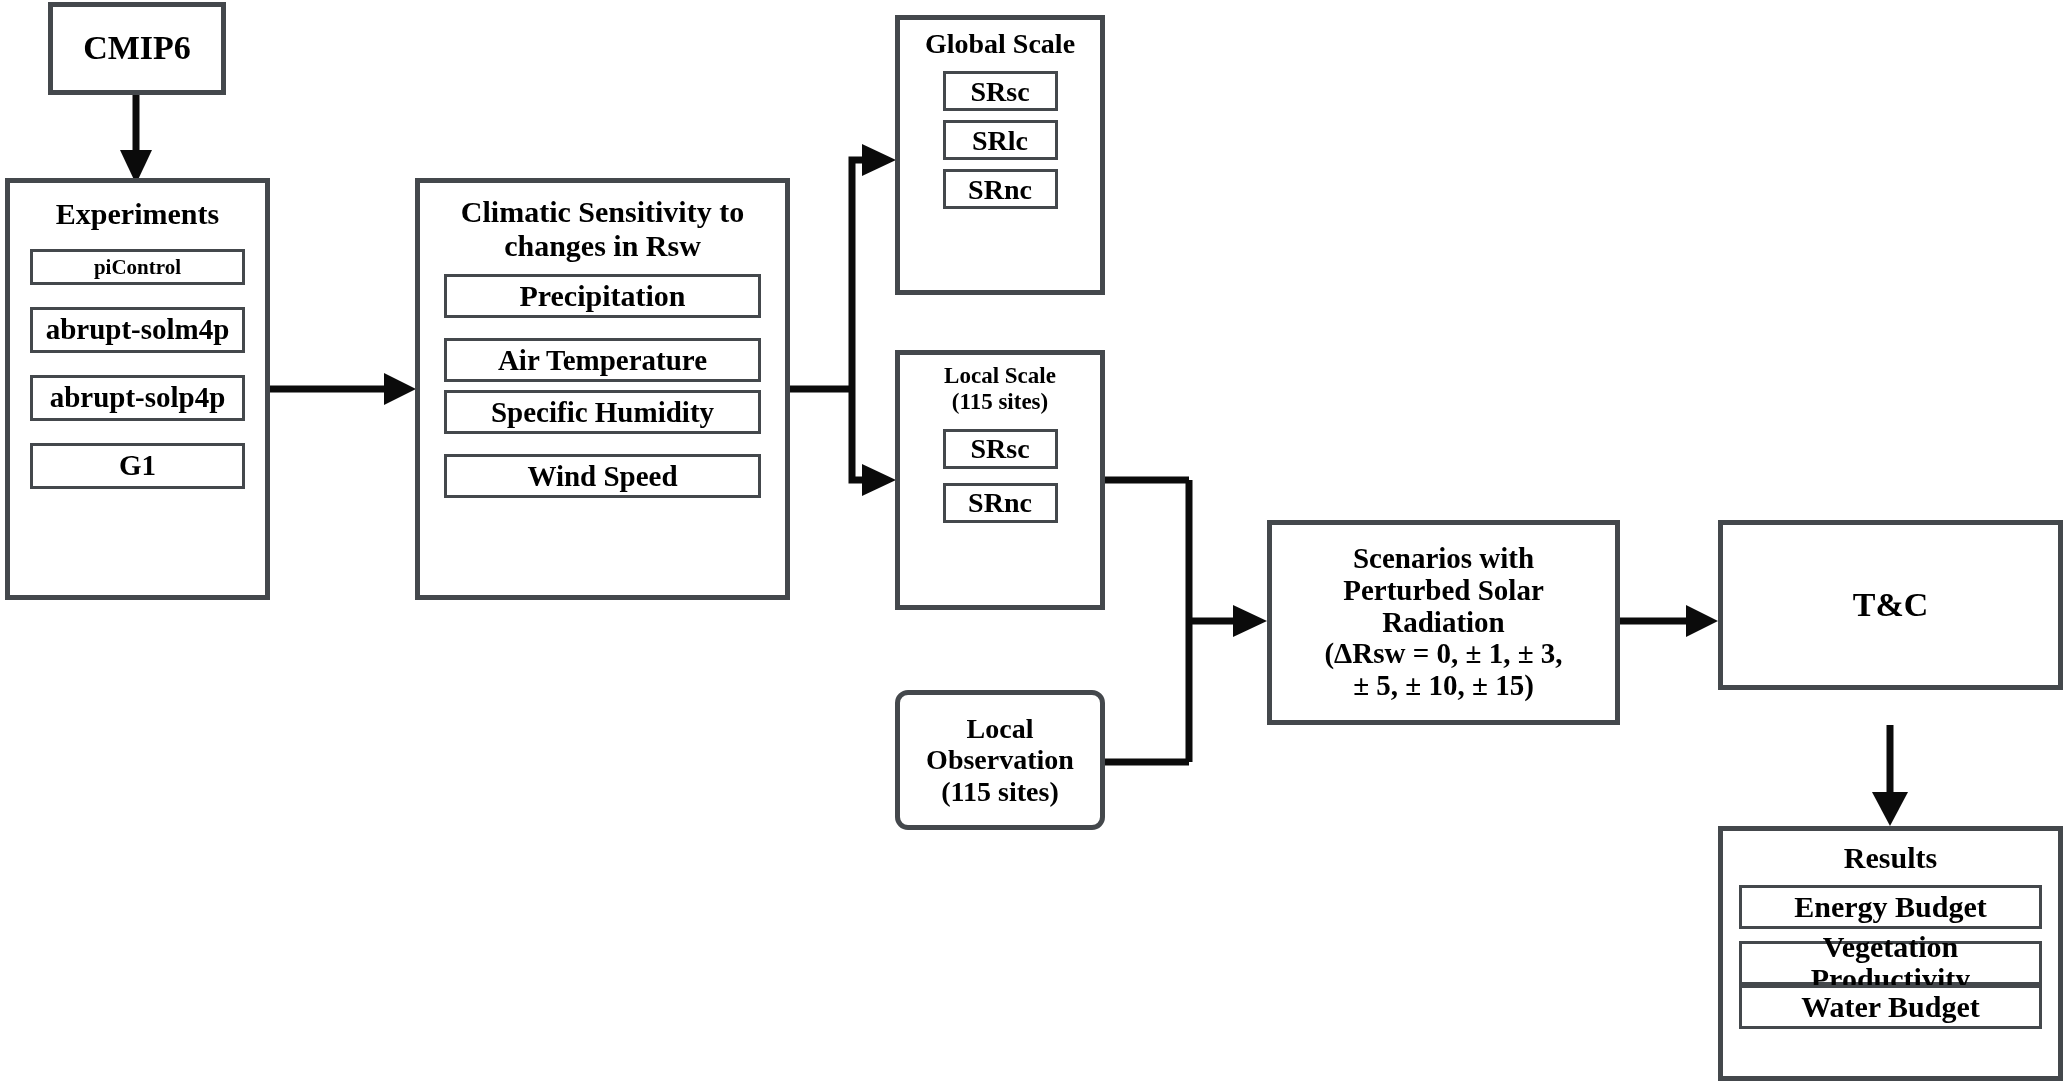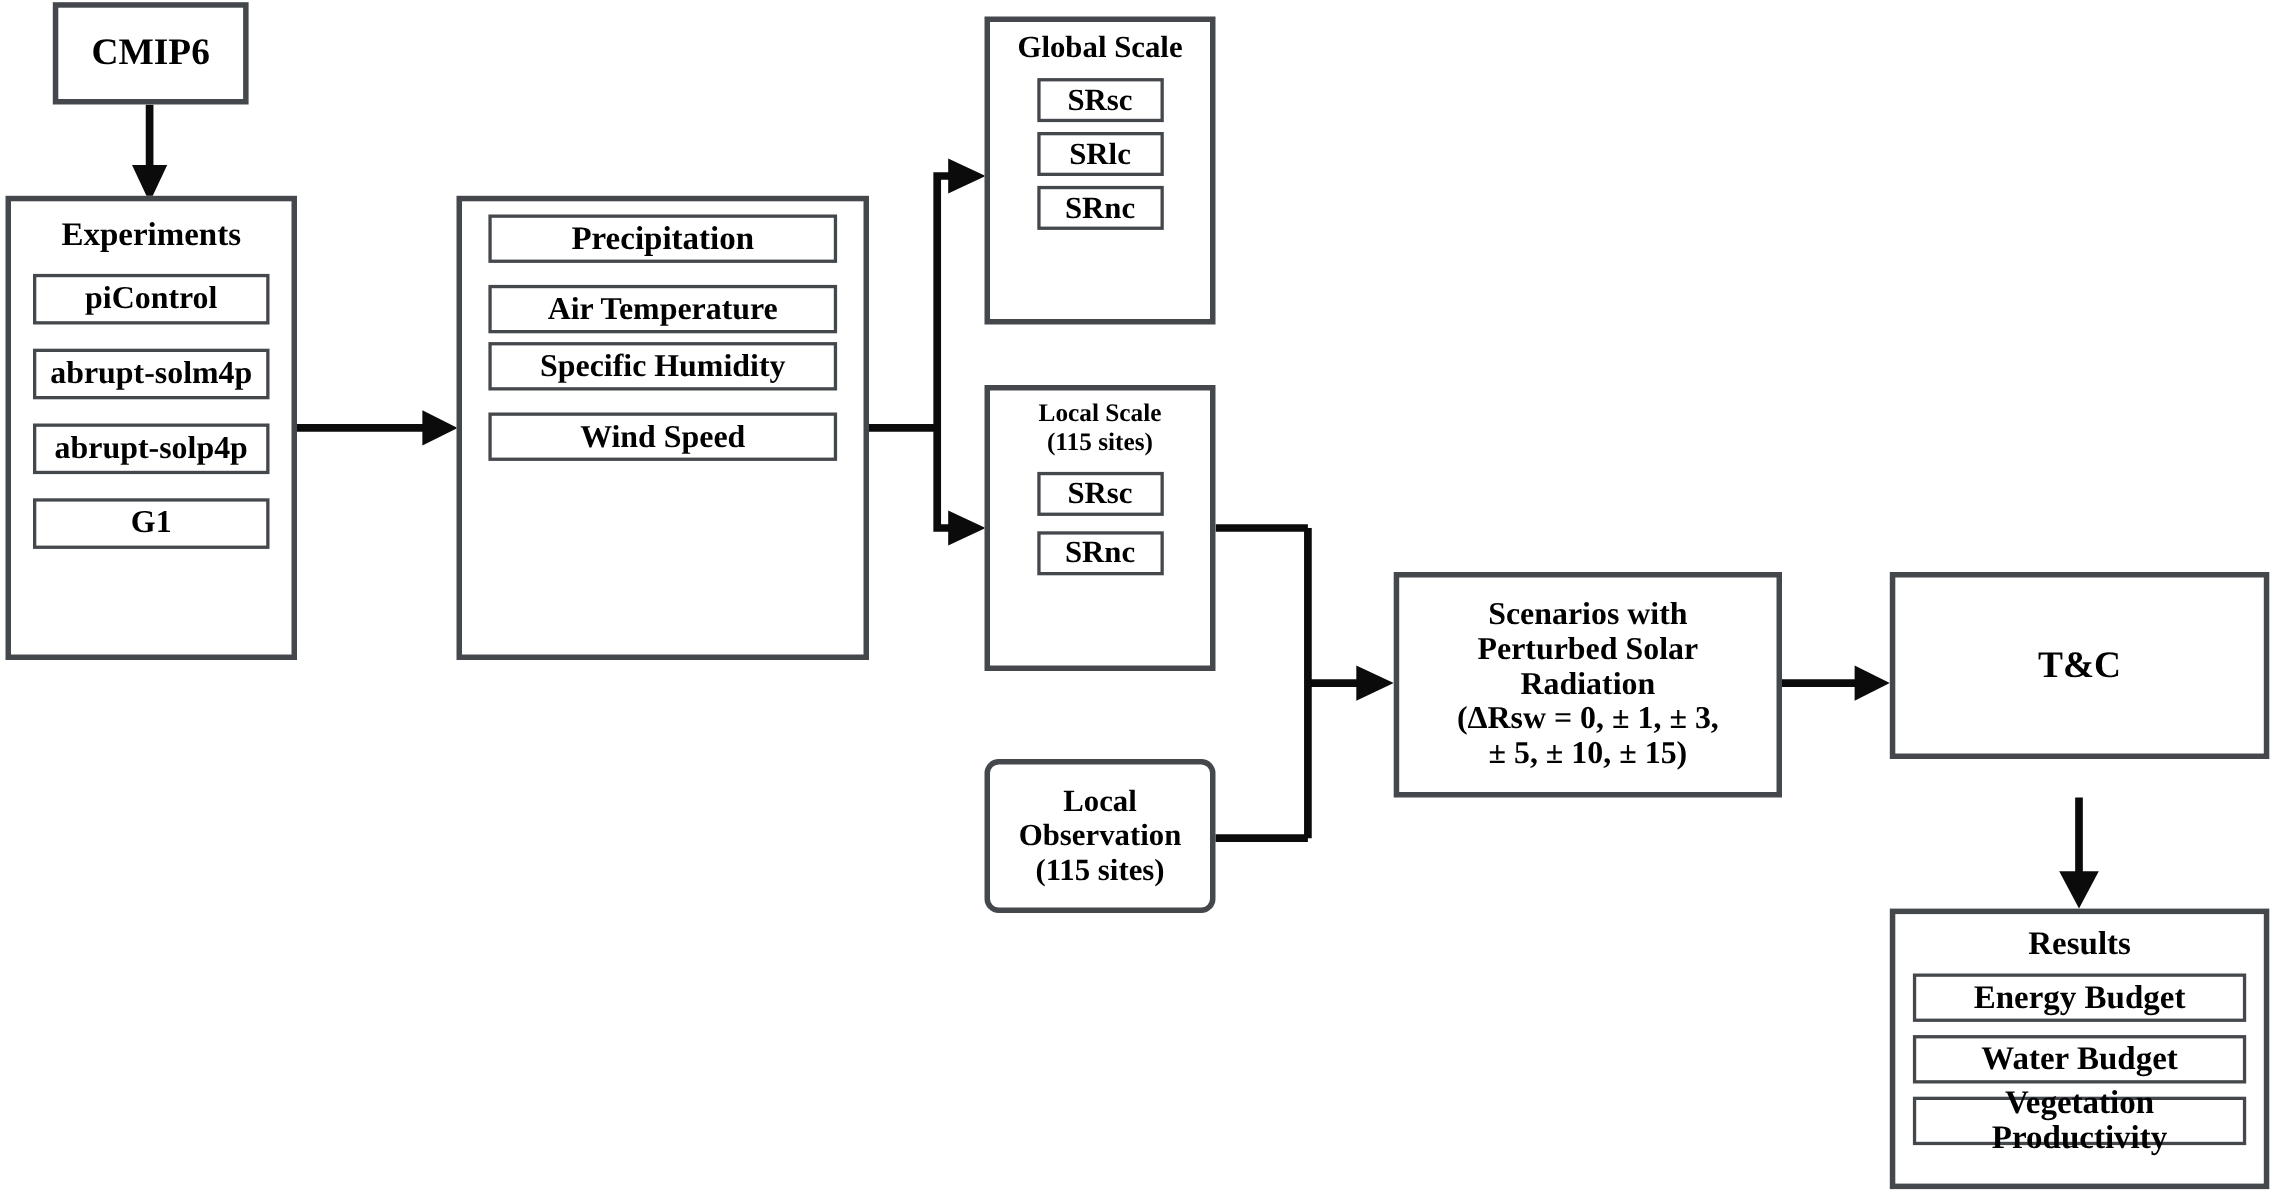--- a/index.html
+++ b/index.html
@@ -105,27 +105,29 @@
       <polygon class="arrowhead" points="1890,826 1872,792 1908,792"></polygon>
     </g>
   </svg>
 
   <div class="box" style="left:48px; top:2px; width:178px; height:93px; justify-content:center;">
     <div class="box-title" style="font-size:34px;">CMIP6</div>
   </div>
 
   <div class="box" style="left:5px; top:178px; width:265px; height:422px; padding:14px 20px 28px 20px;">
     <div class="box-title" style="font-size:30px; margin-bottom:18px;">Experiments</div>
-    <div class="sub" style="width:100%; height:46px; font-size:29px; margin-bottom:22px;">piControl</div>
+    <div class="sub" style="width:100%; height:36px; font-size:21px; margin-bottom:22px;">piControl</div>
     <div class="sub" style="width:100%; height:46px; font-size:29px; margin-bottom:22px;">abrupt-solm4p</div>
     <div class="sub" style="width:100%; height:46px; font-size:29px; margin-bottom:22px;">abrupt-solp4p</div>
     <div class="sub" style="width:100%; height:46px; font-size:29px;">G1</div>
   </div>
 
   <div class="box" style="left:415px; top:178px; width:375px; height:422px; padding:12px 24px 18px 24px;">
+    <div class="box-title" style="font-size:30px; margin-bottom:12px;">Climatic Sensitivity to
+changes in Rsw</div>
     <div class="sub" style="width:100%; height:44px; font-size:30px; margin-bottom:20px;">Precipitation</div>
     <div class="sub" style="width:100%; height:44px; font-size:29px; margin-bottom:8px;">Air Temperature</div>
     <div class="sub" style="width:100%; height:44px; font-size:29px; margin-bottom:20px;">Specific Humidity</div>
     <div class="sub" style="width:100%; height:44px; font-size:29px;">Wind Speed</div>
   </div>
 
   <div class="box" style="left:895px; top:15px; width:210px; height:280px; padding:8px 14px 1px 14px;">
     <div class="box-title" style="font-size:28px; margin-bottom:12px;">Global Scale</div>
     <div class="sub" style="width:115px; height:40px; font-size:28px; margin-bottom:9px;">SRsc</div>
     <div class="sub" style="width:115px; height:40px; font-size:28px; margin-bottom:9px;">SRlc</div>
@@ -153,17 +155,17 @@
 ± 5, ± 10, ± 15)</div>
   </div>
 
   <div class="box" style="left:1718px; top:520px; width:345px; height:170px; justify-content:center;">
     <div class="box-title" style="font-size:34px;">T&amp;C</div>
   </div>
 
   <div class="box" style="left:1718px; top:826px; width:345px; height:255px; padding:10px 16px 14px 16px;">
     <div class="box-title" style="font-size:30px; margin-bottom:10px;">Results</div>
     <div class="sub" style="width:100%; height:44px; font-size:30px; margin-bottom:12px;">Energy Budget</div>
+    <div class="sub" style="width:100%; height:44px; font-size:30px;">Vegetation Productivity</div>
     <div class="sub" style="width:100%; height:44px; font-size:30px; margin-bottom:12px;">Water Budget</div>
-    <div class="sub" style="width:100%; height:44px; font-size:30px;">Vegetation Productivity</div>
   </div>
 
 </div>
 
 </body></html>

